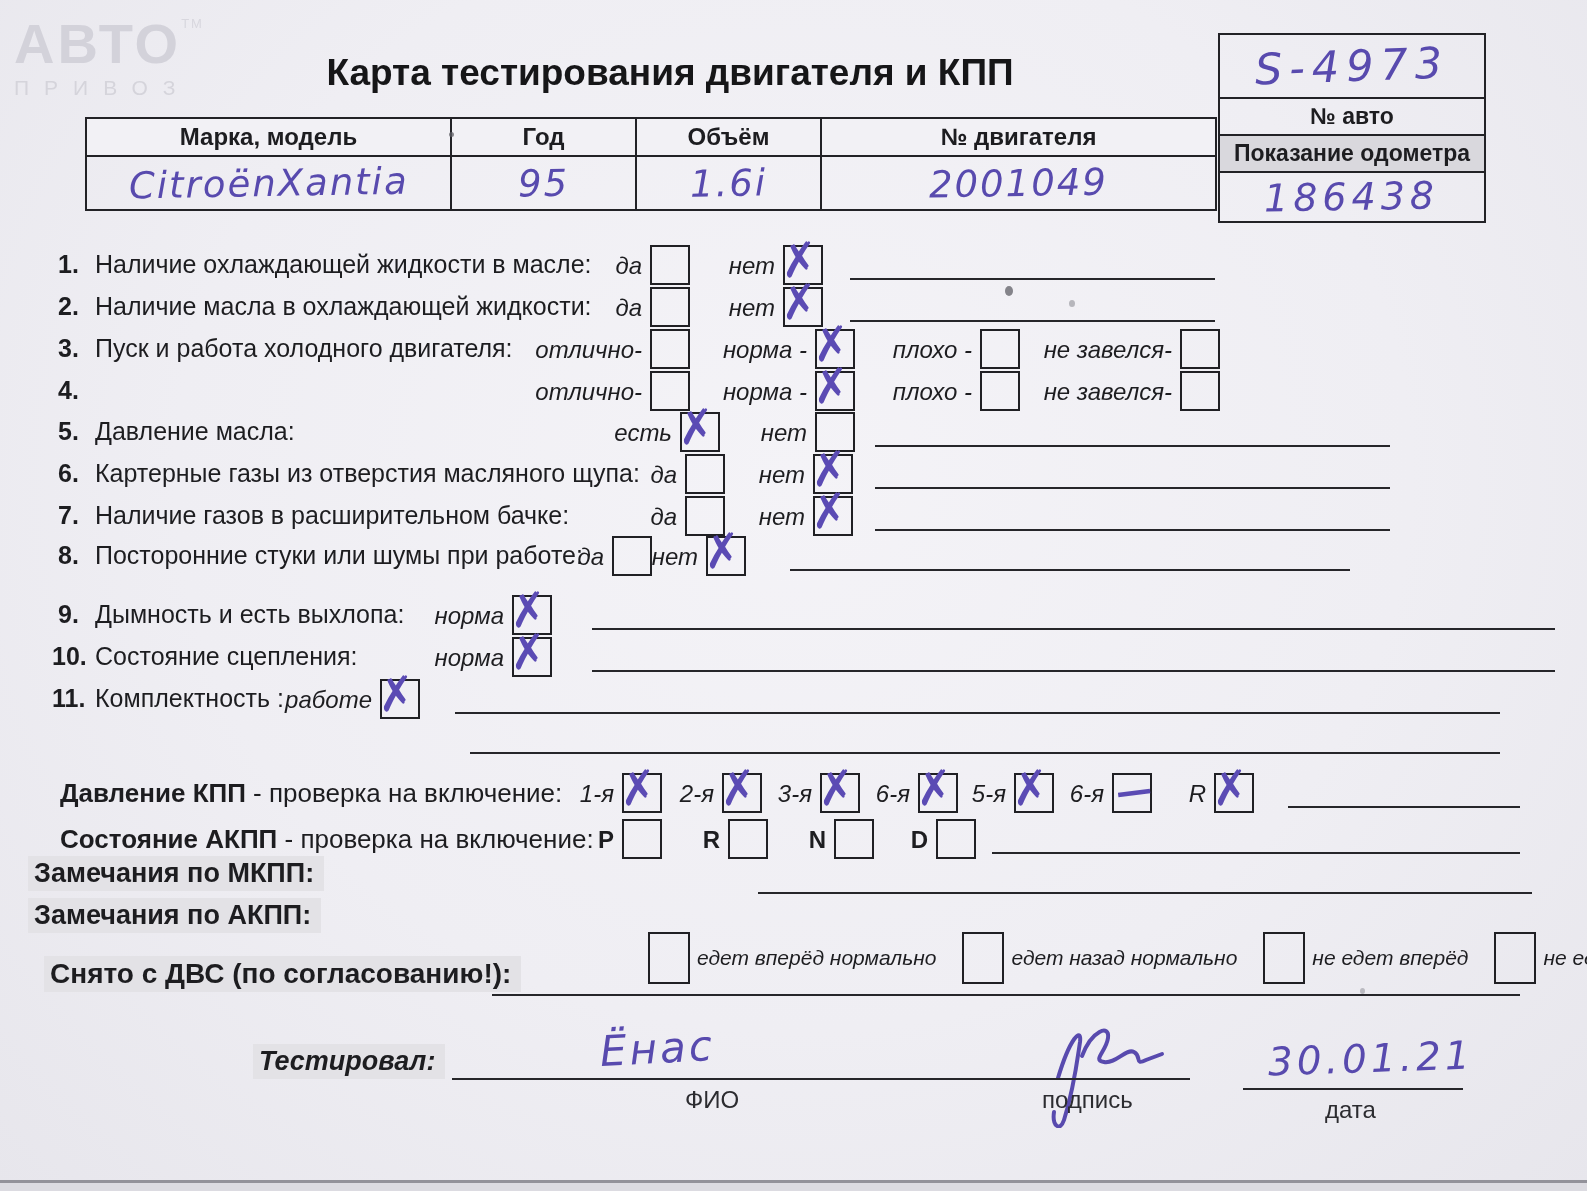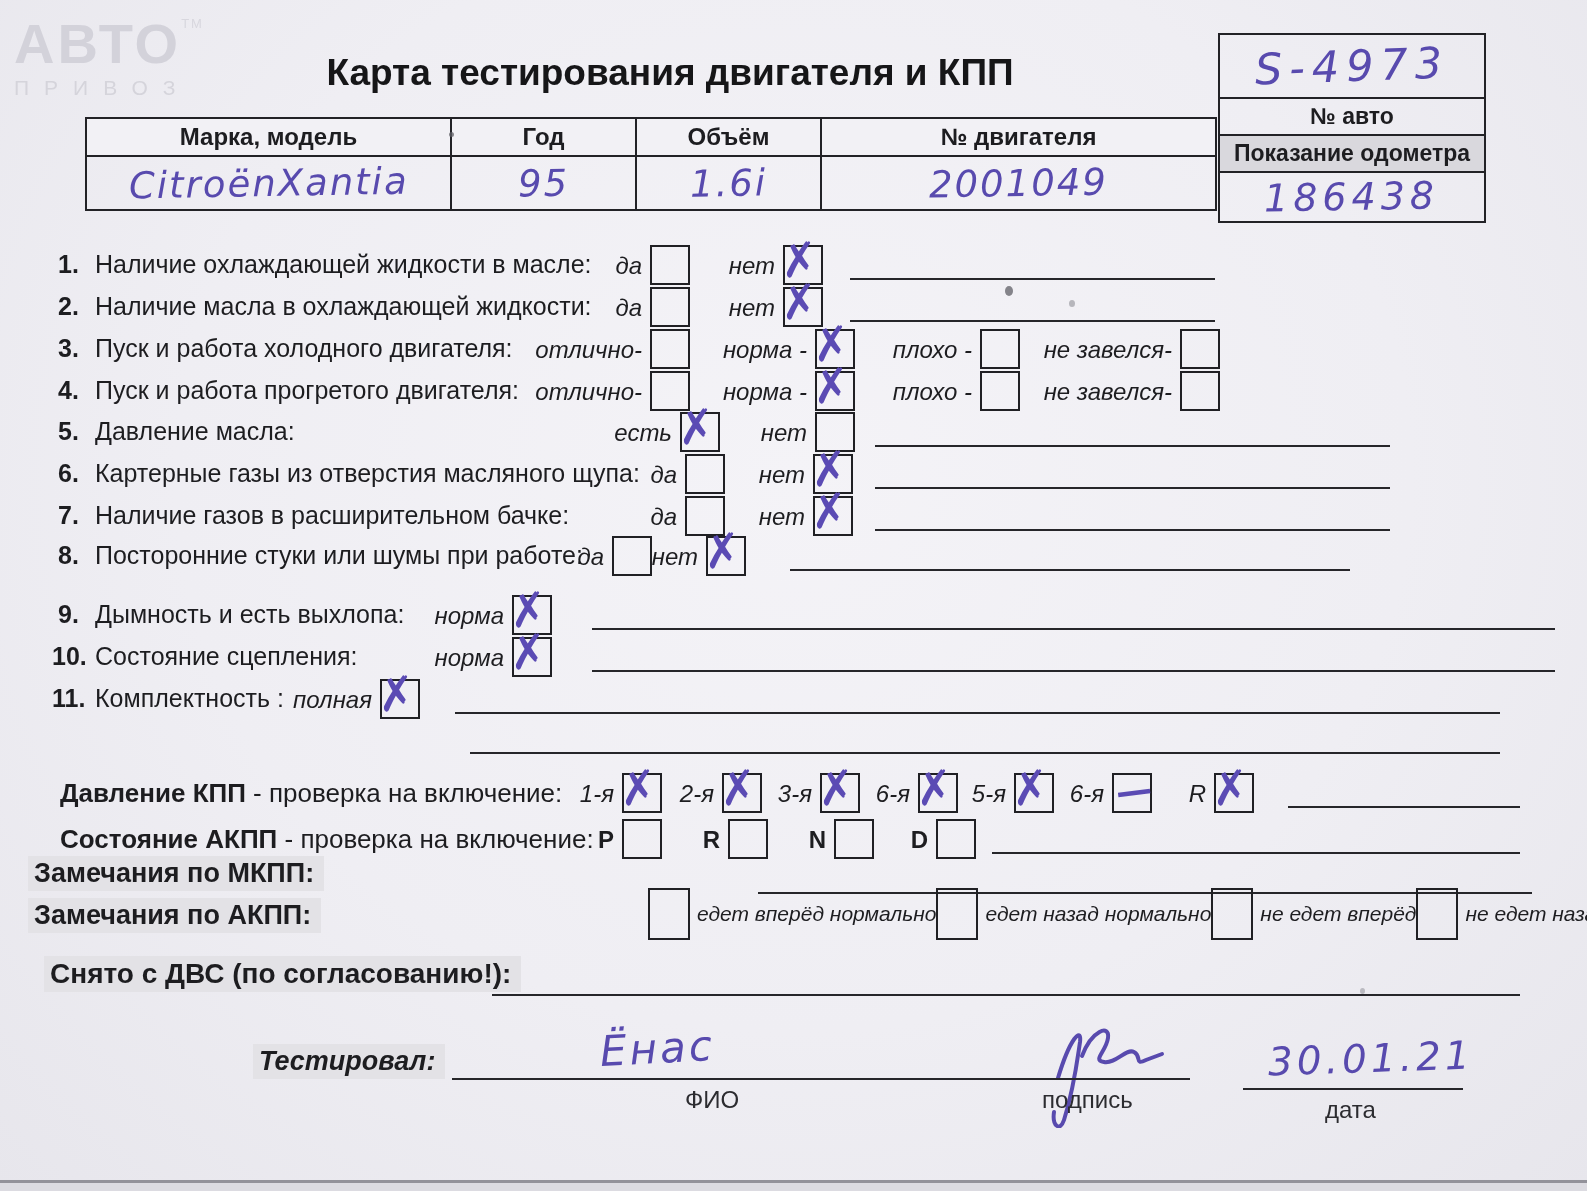--- a/index.html
+++ b/index.html
@@ -49,21 +49,21 @@
   .mark{position:absolute;left:-5px;top:-12px;font-family:"DejaVu Sans",sans-serif;
     font-size:46px;font-weight:bold;color:#5b4bb4;transform:rotate(-7deg);line-height:1.1;pointer-events:none;}
   .wline{position:absolute;border-bottom:2.5px solid #26262a;height:0;}
   .rline{top:28px;}
   
   .hl{background:#e3e2e6;padding:2px 10px 3px 6px;}
   .sec{position:absolute;font-size:27px;font-weight:bold;white-space:nowrap;}
   .mixrow{position:absolute;left:60px;font-size:26px;white-space:nowrap;}
   .mixrow b{font-weight:bold;}
   
-  .akppopts{position:absolute;left:648px;top:888px;width:800px;display:flex;align-items:center;}
+  .akppopts{position:absolute;left:648px;top:932px;width:800px;display:flex;column-gap:26px;align-items:center;}
   .akppopts .ao{display:flex;align-items:center;gap:7px;}
   .akppopts .aob{width:38px;height:48px;border:2.5px solid #202024;flex:none;}
   .akppopts .aol{font-style:italic;font-size:21px;white-space:nowrap;}
   
   .caption{position:absolute;font-size:24px;color:#2c2c30;}
   .handname{position:absolute;font-size:42px;transform:rotate(-3deg);letter-spacing:3px;}
   .handdate{position:absolute;font-size:39px;transform:rotate(-2deg);letter-spacing:4px;}
   .sig{position:absolute;}
   
   .speck{position:absolute;border-radius:50%;background:#5f5f66;opacity:.75;}
@@ -172,21 +172,20 @@
     <span class="opt" style="left:1180px">
         <span class="olabel">не завелся-</span>
         <span class="cbox">
           <span class="mark"></span>
         </span>
       </span>
   </div>
 
   <div class="crow" style="top:376px">
     <span class="cnum">4.</span>
-    <span class="clabel">Пуск и работа прогретого двигателя:</span>
     <span class="opt" style="left:650px">
         <span class="olabel">отлично-</span>
         <span class="cbox">
           <span class="mark"></span>
         </span>
       </span>
     <span class="opt" style="left:815px">
         <span class="olabel">норма -</span>
         <span class="cbox">
           <span class="mark">✗</span>
@@ -299,21 +298,21 @@
           <span class="mark">✗</span>
         </span>
       </span>
     <span class="wline rline" style="left:592px;width:963px"></span>
   </div>
 
   <div class="crow" style="top:684px">
     <span class="cnum wide">11.</span>
     <span class="clabel">Комплектность :</span>
     <span class="opt" style="left:380px">
-        <span class="olabel">полная</span>
+        <span class="olabel">работе</span>
         <span class="cbox">
           <span class="mark">✗</span>
         </span>
       </span>
     <span class="wline rline" style="left:455px;width:1045px"></span>
   </div>
 
   <span class="wline" style="left:470px;top:752px;width:1030px"></span>
 
   <div class="crow" style="top:778px">

